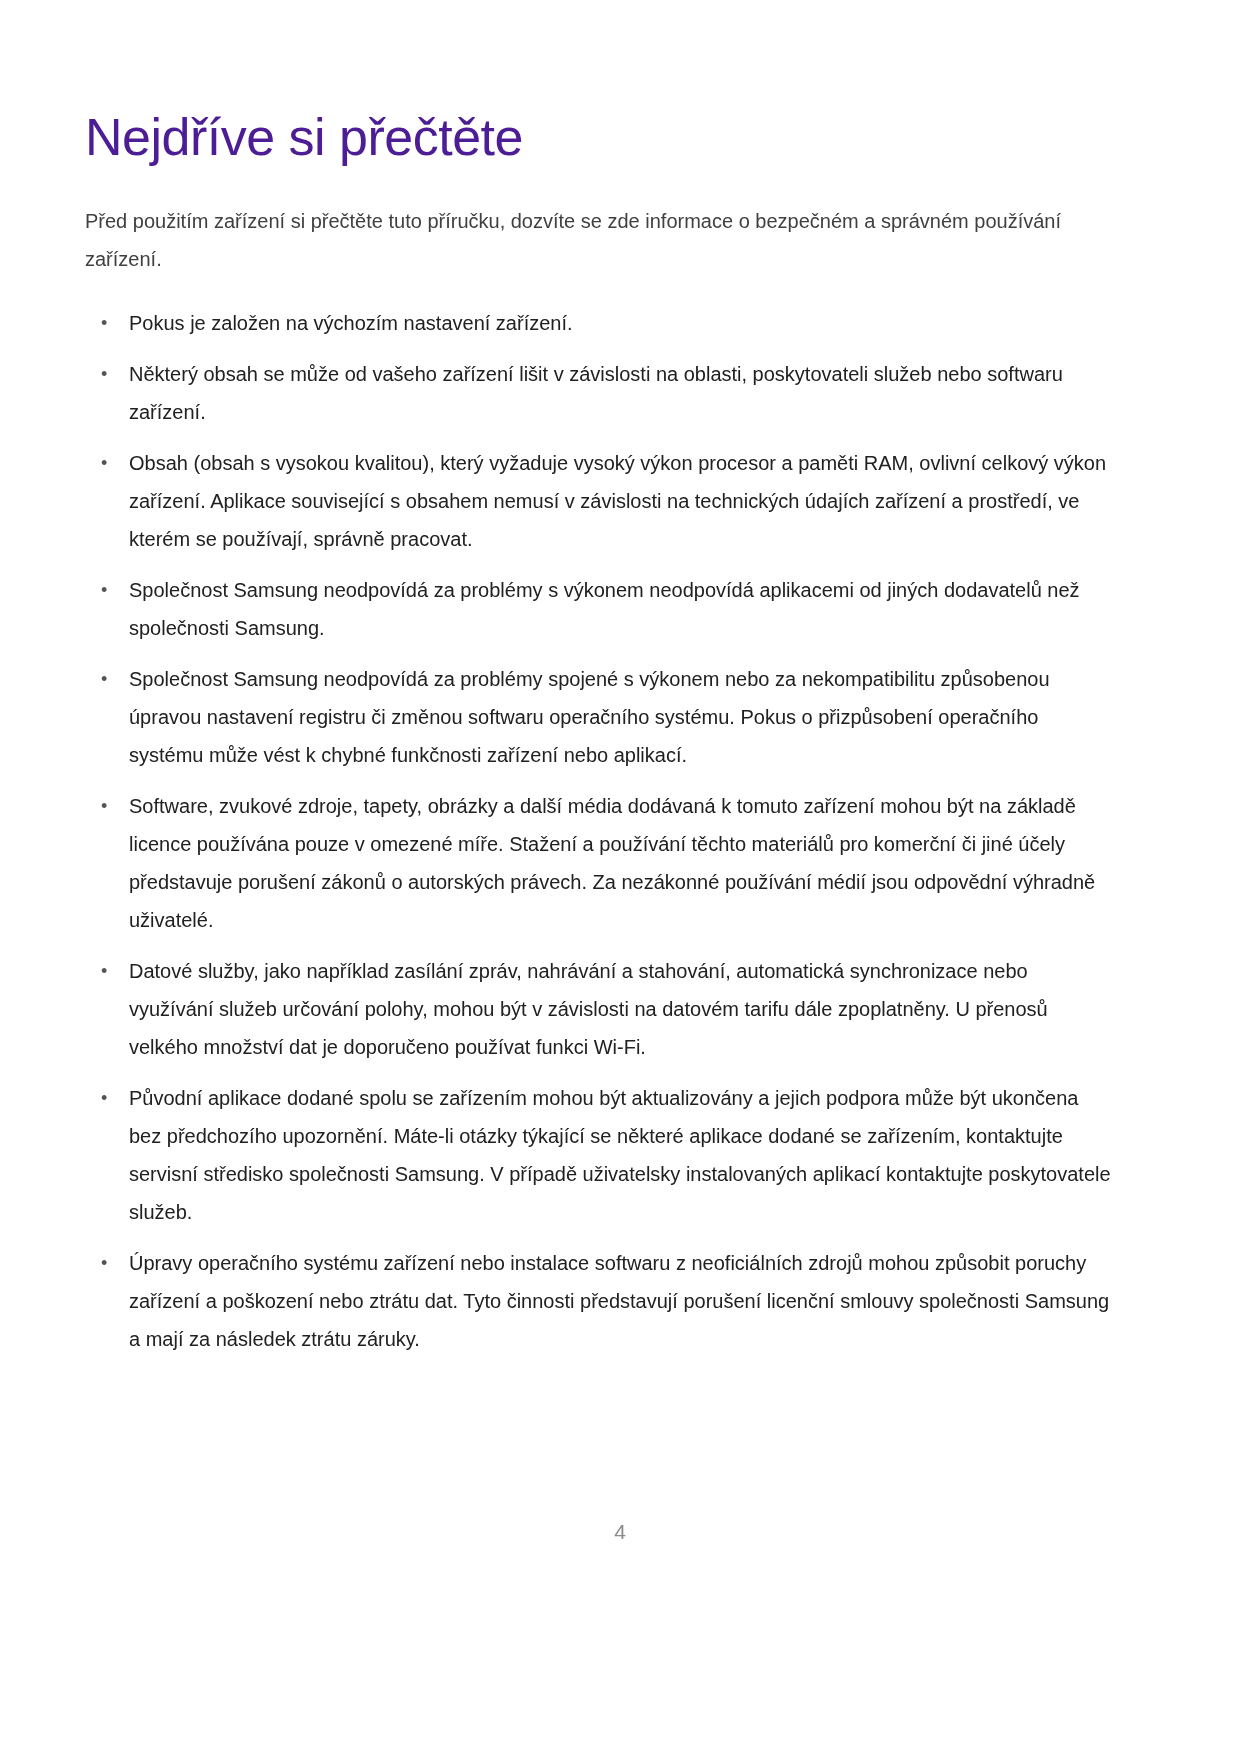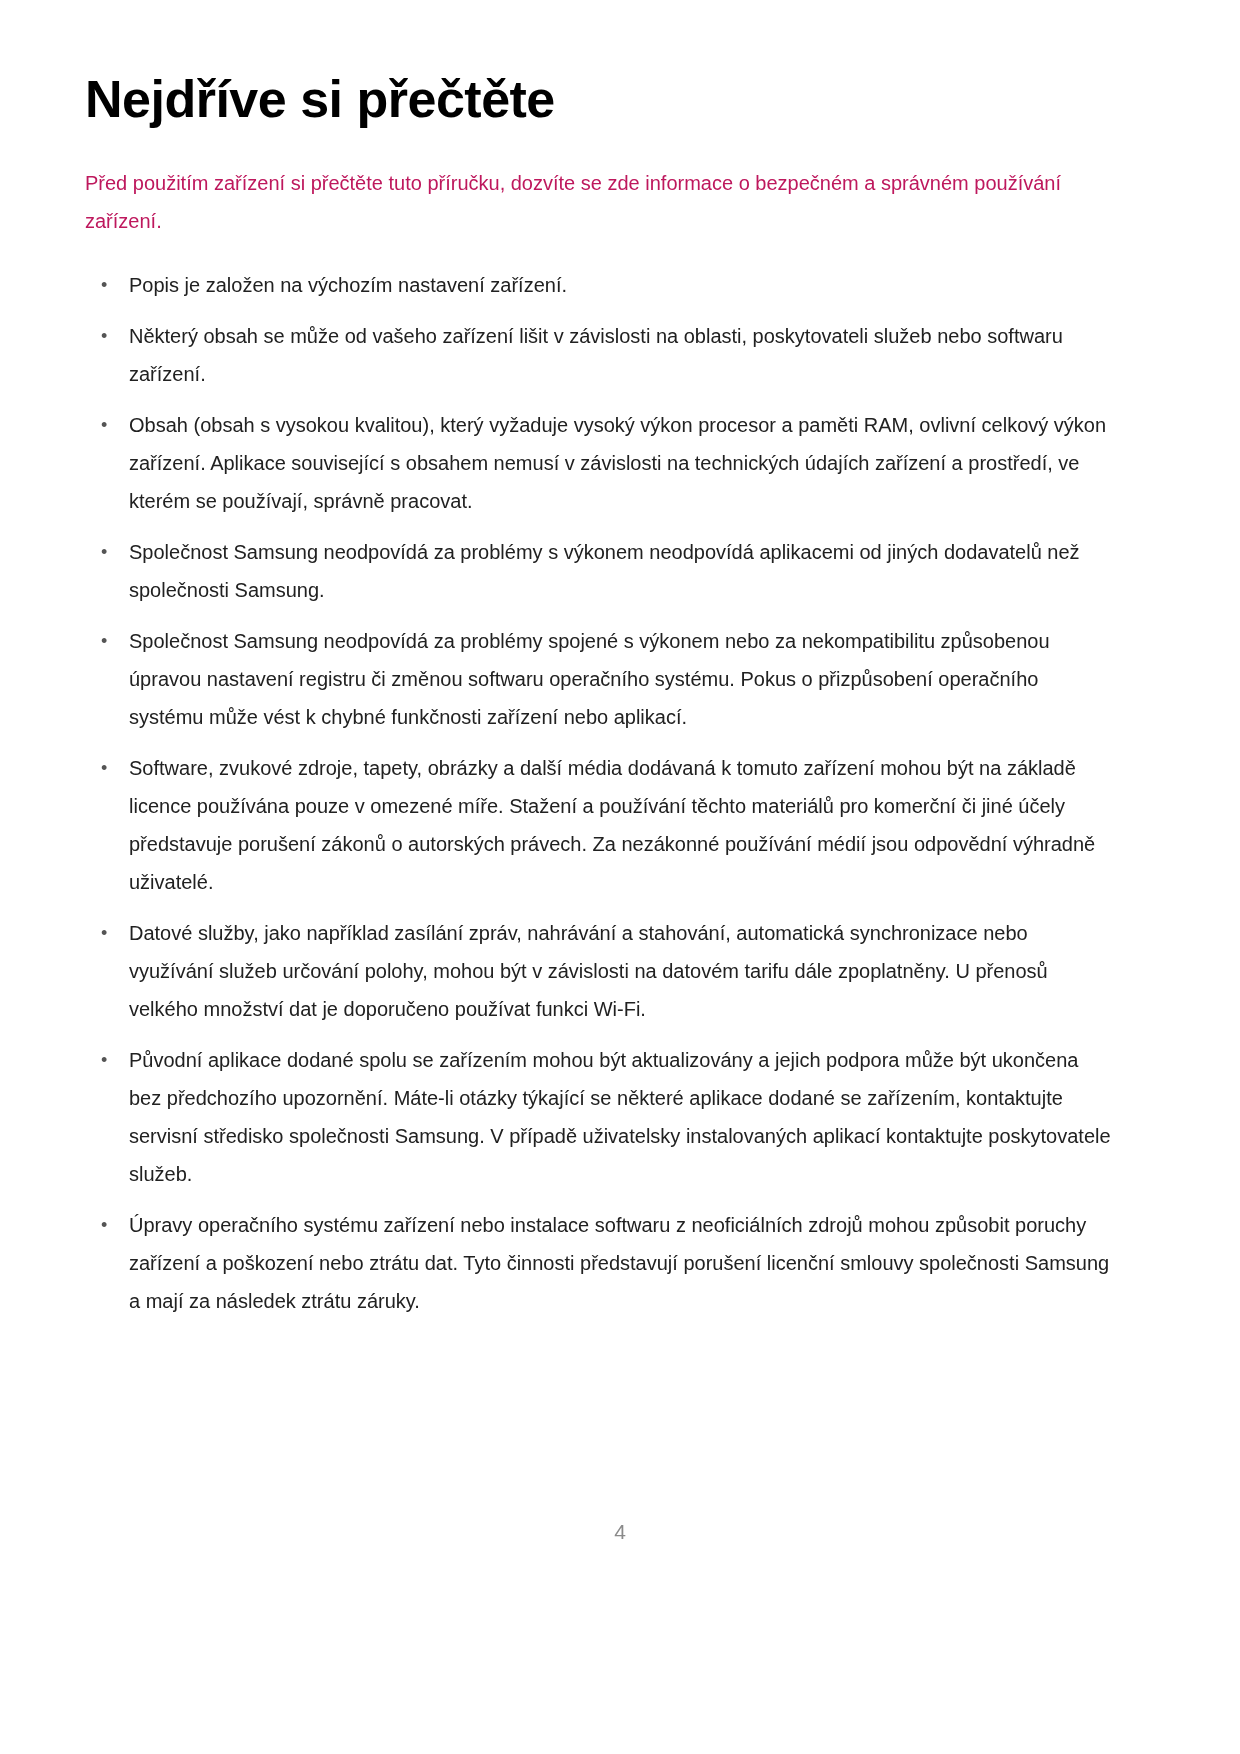--- a/index.html
+++ b/index.html
@@ -15,32 +15,32 @@
     background: #ffffff;
     overflow: hidden;
   }
   .content {
     position: absolute;
     top: 0;
     left: 85px;
     width: 1032px;
   }
   .doc-title {
-    margin-top: 68px;
+    margin-top: 106px;
     font-size: 52px;
     line-height: 1.2;
-    font-weight: 700;
+    font-weight: 400;
     letter-spacing: -0.5px;
-    color: #000000;
+    color: #4c1d95;
   }
   .intro {
     margin-top: 34px;
     font-size: 20px;
     line-height: 38px;
-    color: #be185d;
+    color: #404040;
   }
   .bullet-list {
     margin-top: 26px;
     list-style: none;
   }
   .bullet-item {
     position: relative;
     padding-left: 44px;
     margin-bottom: 13px;
     font-size: 20px;
@@ -73,21 +73,21 @@
   <div class="content">
 
     <h1 class="doc-title">Nejdříve si přečtěte</h1>
 
     <p class="intro">Před použitím zařízení si přečtěte tuto příručku, dozvíte se zde informace o bezpečném a správném používání zařízení.</p>
 
     <ul class="bullet-list">
 
       <li class="bullet-item">
         <span class="bullet-marker">•</span>
-        <span>Popis je založen na výchozím nastavení zařízení.</span>
+        <span>Pokus je založen na výchozím nastavení zařízení.</span>
       </li>
 
       <li class="bullet-item">
         <span class="bullet-marker">•</span>
         <span>Některý obsah se může od vašeho zařízení lišit v závislosti na oblasti, poskytovateli služeb nebo softwaru zařízení.</span>
       </li>
 
       <li class="bullet-item">
         <span class="bullet-marker">•</span>
         <span>Obsah (obsah s vysokou kvalitou), který vyžaduje vysoký výkon procesor a paměti RAM, ovlivní celkový výkon zařízení. Aplikace související s obsahem nemusí v závislosti na technických údajích zařízení a prostředí, ve kterém se používají, správně pracovat.</span>

